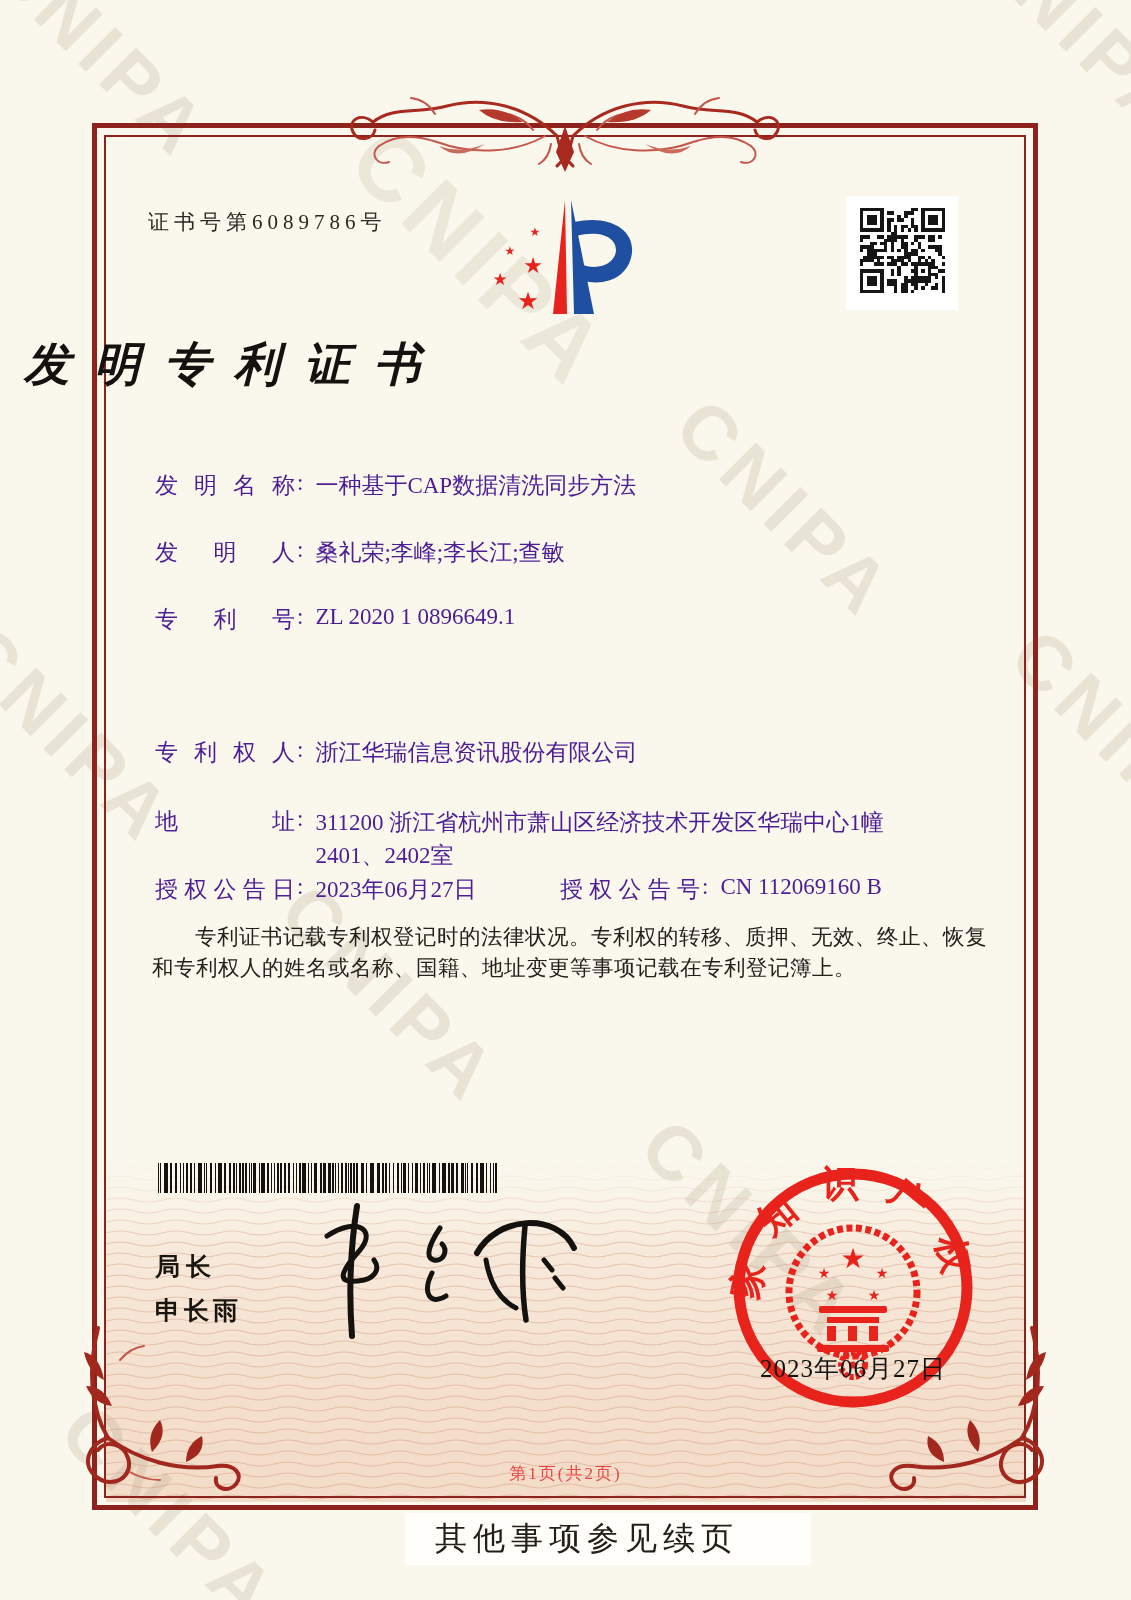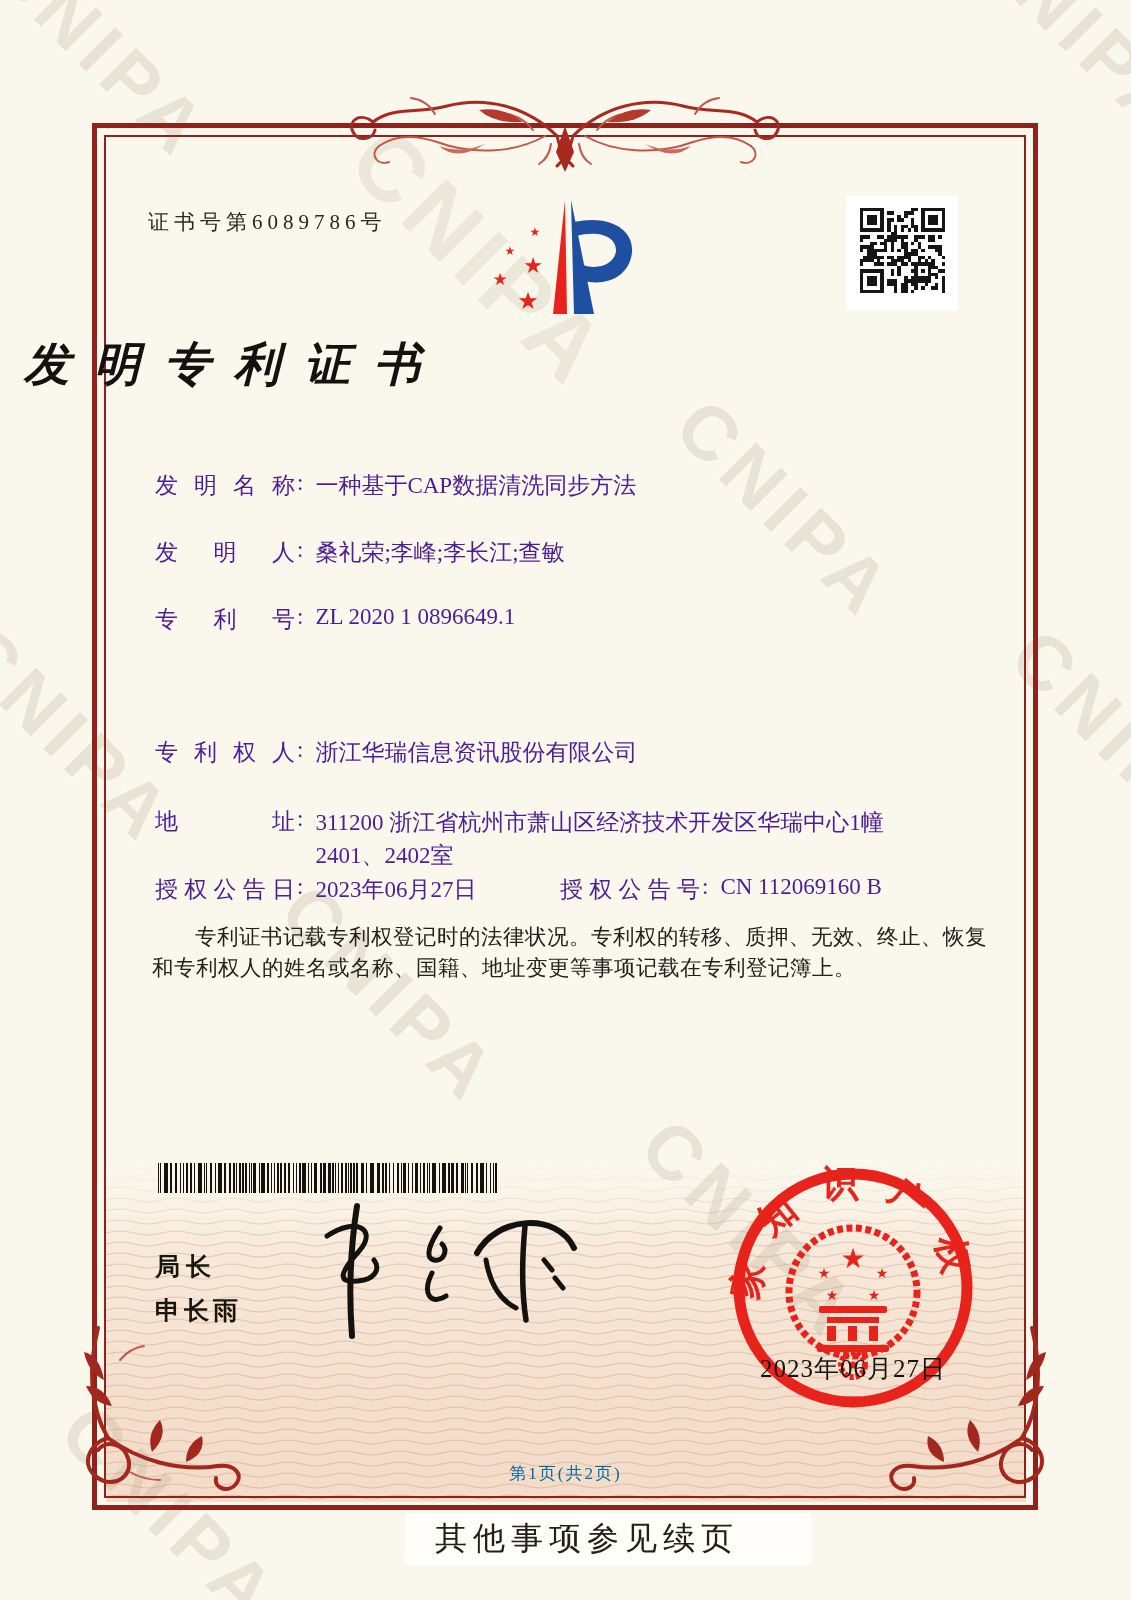--- a/index.html
+++ b/index.html
@@ -60,21 +60,21 @@
 
   
   .seal{position:absolute;left:721px;top:1156px;z-index:5;}
   .seal-ring-text{font-size:37px;font-weight:bold;letter-spacing:26px;
                   font-family:"Liberation Serif","DejaVu Serif",serif;}
   .seal-date{position:absolute;left:753px;top:1352px;width:200px;text-align:center;font-size:25px;
              color:#151310;z-index:6;letter-spacing:1px;}
 
   
   .page-num{position:absolute;left:0;right:0;top:1462px;text-align:center;font-size:17px;
-            color:#0369a1;letter-spacing:2px;z-index:4;}
+            color:#ef4444;letter-spacing:2px;z-index:4;}
   .note-box{position:absolute;left:405px;top:1513px;width:406px;height:52px;background:#fffefb;
             z-index:4;display:flex;align-items:center;}
   .note-box span{font-size:32px;color:#242019;letter-spacing:6px;padding-left:30px;}
 </style>
 </head>
 <body>
 
 <div class="page" data-name="patent-certificate-page">
 
   <div class="wm" style="left:-35px;top:5px;" data-name="cnipa-watermark">CNIPA</div>

